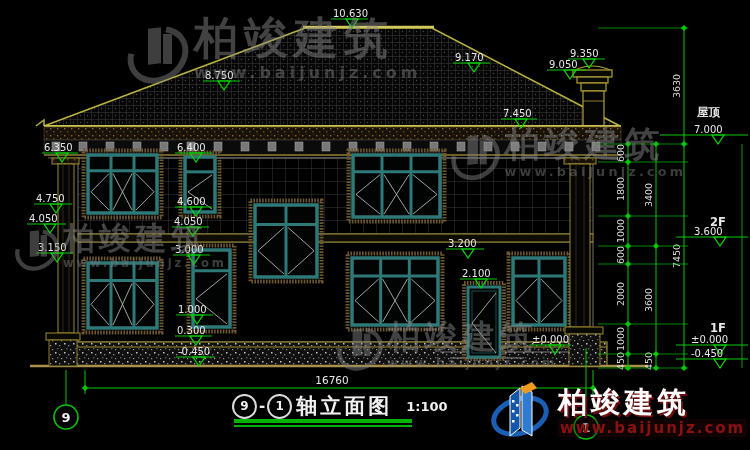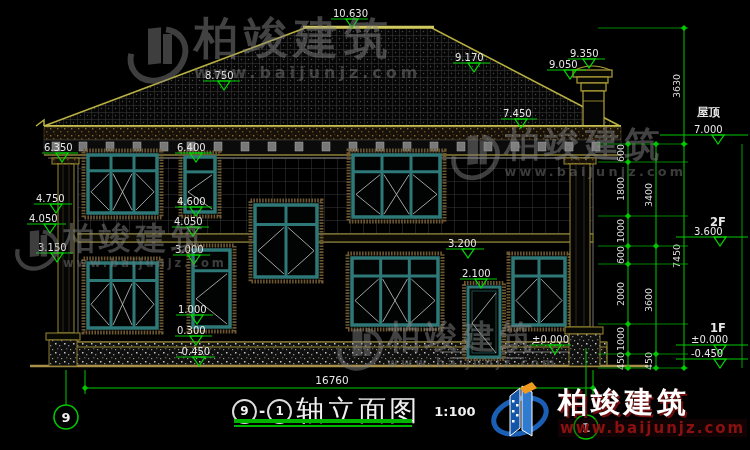--- a/index.html
+++ b/index.html
@@ -14,21 +14,21 @@
       border-radius:50%;border-top-color:transparent;transform:rotate(-35deg);}
   .wm-icon .bld{position:absolute;left:22px;top:8px;width:13px;height:36px;background:#828282;transform:skewY(-6deg);}
   .wm-icon .bld2{position:absolute;left:37px;top:14px;width:9px;height:30px;background:#828282;}
   .wm-name{font-weight:bold;font-size:44px;letter-spacing:6px;color:#8a8a8a;line-height:1;white-space:nowrap;}
   .wm-url{font-weight:bold;font-size:16px;letter-spacing:4px;color:#7c7c7c;margin-top:3px;white-space:nowrap;}
   
   .titleblock{position:absolute;left:232px;top:392px;z-index:4;display:flex;align-items:center;color:#f0f0f0;}
   .ax-circ{display:inline-flex;align-items:center;justify-content:center;width:21px;height:21px;
       border:2px solid #dcdcdc;border-radius:50%;font-size:12px;font-weight:bold;color:#f2f2f2;flex:none;}
   .title-dash{font-weight:bold;font-size:15px;margin:0 2px;}
-  .title-main{font-size:28px;font-weight:normal;letter-spacing:3px;margin-left:4px;white-space:nowrap;}
+  .title-main{font-size:21px;font-weight:bold;letter-spacing:3px;margin-left:4px;white-space:nowrap;}
   .title-scale{font-size:13px;font-weight:bold;margin-left:14px;}
   .title-underline{position:absolute;left:234px;top:419px;width:178px;height:4px;background:#00b400;z-index:4;}
   .title-underline2{position:absolute;left:234px;top:425px;width:178px;height:2px;background:#00b400;z-index:4;}
   
   .brand{position:absolute;left:490px;top:378px;z-index:5;display:flex;align-items:center;gap:6px;}
   .brand-text{display:flex;flex-direction:column;}
   .brand-name{font-size:29px;font-weight:bold;color:#fff;letter-spacing:4px;line-height:1.05;
       text-shadow:2px 2px 0 #6e0d0d;white-space:nowrap;}
   .brand-url{font-size:15px;font-weight:bold;color:#8b1111;letter-spacing:2px;margin-top:2px;
       background:rgba(50,8,8,.35);padding:0 2px;white-space:nowrap;}

